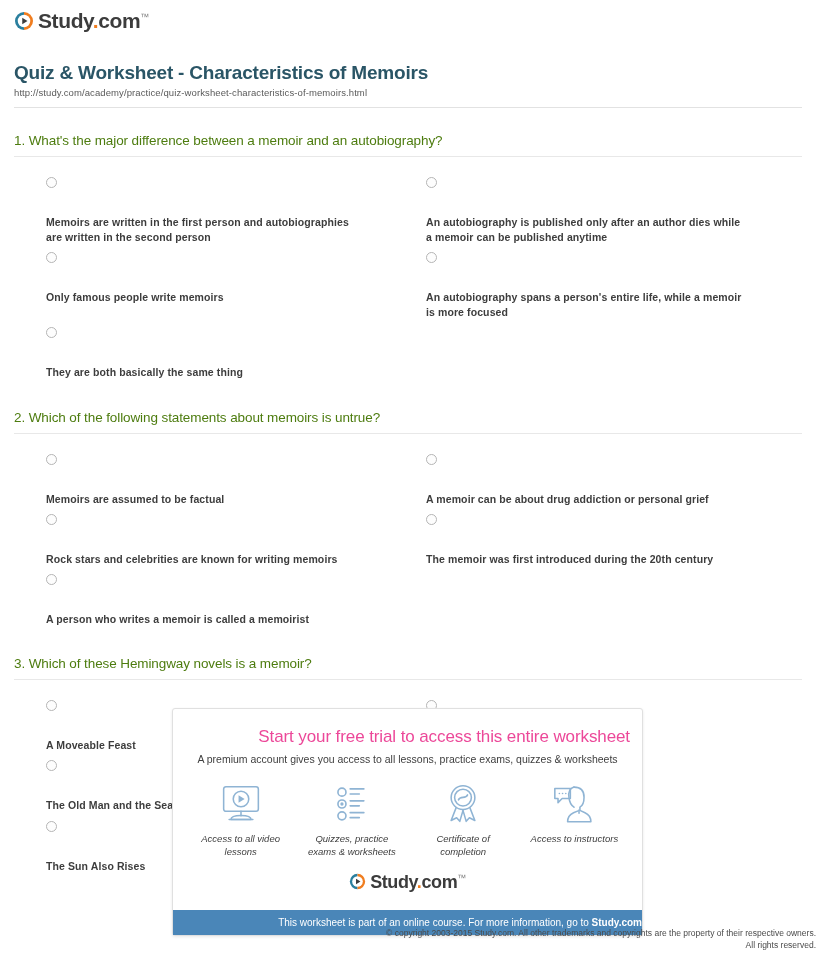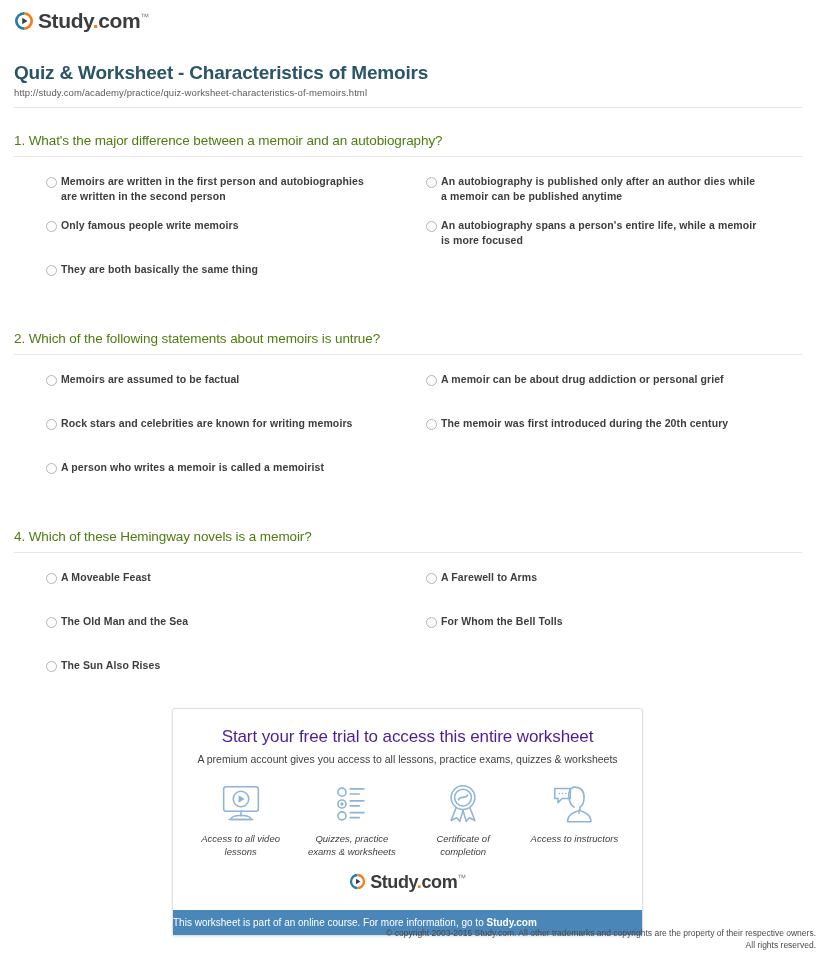--- a/index.html
+++ b/index.html
@@ -82,23 +82,24 @@
   .options-grid {
     display: grid;
     grid-template-columns: 380px 380px;
     column-gap: 0px;
     padding-top: 17px;
     padding-left: 32px;
   }
   .option {
     display: flex;
     align-items: flex-start;
-    gap: 4px;
+    gap: 27px;
     min-height: 40px;
     padding-bottom: 4px;
+    flex-direction: column;
   }
   .radio {
     width: 9px;
     height: 9px;
     flex: 0 0 9px;
     border: 1px solid #b5b5b5;
     border-radius: 50%;
     background: #fdfdfd;
     margin-top: 3px;
     box-shadow: inset 0 0 0 0.5px #ffffff;
@@ -123,24 +124,25 @@
     border-radius: 3px;
     box-shadow: 0 1px 3px rgba(0,0,0,0.09);
     box-sizing: border-box;
   }
   .promo-inner {
     padding: 18px 12px 10px 12px;
     text-align: center;
   }
   .promo-headline {
     font-size: 17px;
-    color: #4c1d95;
+    color: #ec4899;
     font-weight: normal;
     margin: 0 0 6px 0;
     letter-spacing: -0.1px;
+    text-align: right;
   }
   .promo-sub {
     font-size: 10.5px;
     color: #3e3e3e;
     margin: 0 0 18px 0;
   }
   .benefits {
     display: grid;
     grid-template-columns: repeat(4, 1fr);
     margin-bottom: 12px;
@@ -169,21 +171,21 @@
     margin: 2px 0 9px 0;
     line-height: 1;
   }
   .promo-logo .logo-mark { width: 17px; height: 17px; flex: 0 0 17px; }
   .promo-logo .logo-wordmark { font-size: 18px; }
 
   .promo-bar {
     background: #4a86b8;
     color: #ffffff;
     font-size: 10px;
-    text-align: left;
+    text-align: right;
     padding: 7px 0;
   }
   .promo-bar b { font-weight: bold; }
 
   
   .footer {
     position: absolute;
     left: 0;
     right: 0;
     top: 928px;
@@ -261,21 +263,21 @@
         <span class="option-label">The memoir was first introduced during the 20th century</span>
       </div>
       <div class="option">
         <span class="radio"></span>
         <span class="option-label">A person who writes a memoir is called a memoirist</span>
       </div>
     </div>
   </div>
 
   <div class="question-block">
-    <div class="question-text">4. Which of these Hemingway novels is a memoir?</div>
+    <div class="question-text">3. Which of these Hemingway novels is a memoir?</div>
     <div class="options-grid">
       <div class="option">
         <span class="radio"></span>
         <span class="option-label">A Moveable Feast</span>
       </div>
       <div class="option">
         <span class="radio"></span>
         <span class="option-label">A Farewell to Arms</span>
       </div>
       <div class="option">

